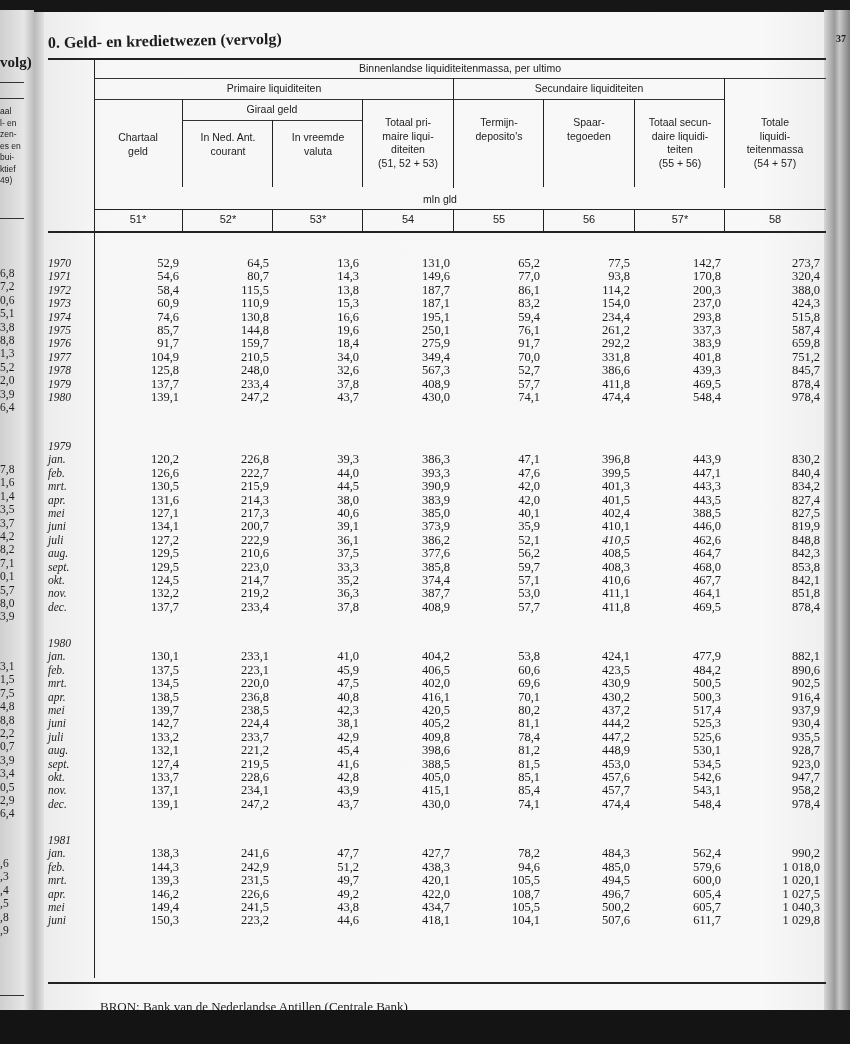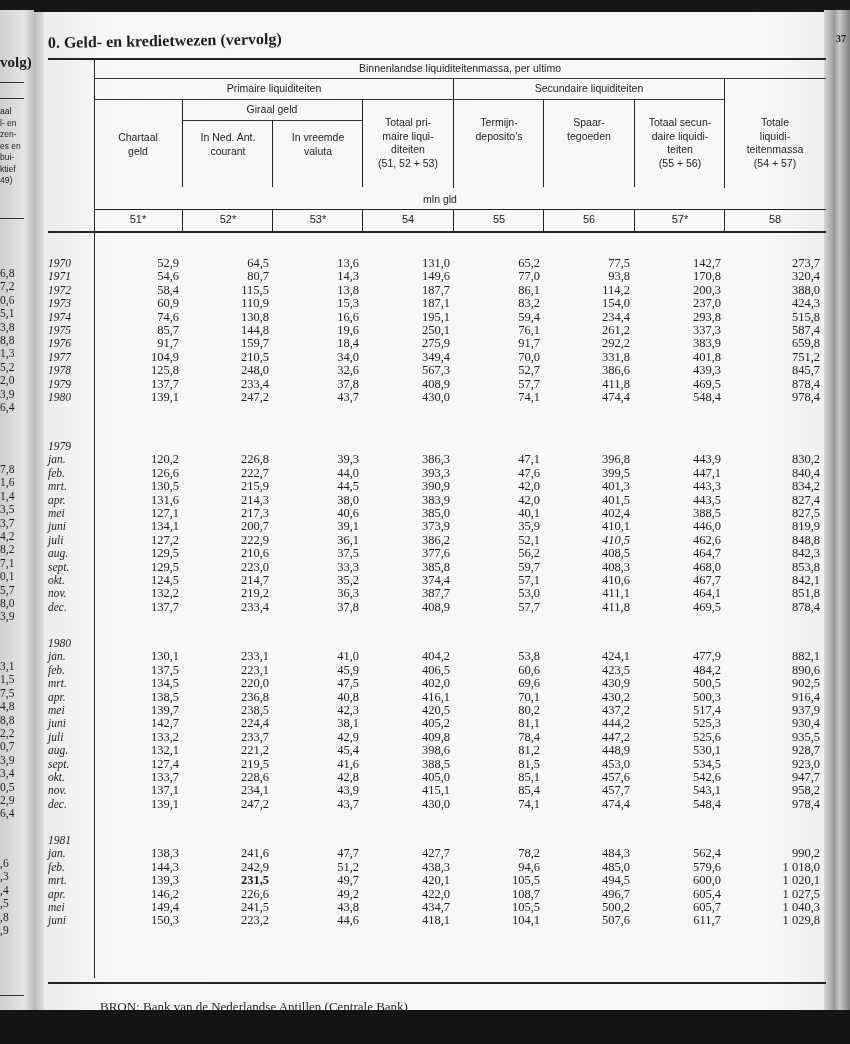--- a/index.html
+++ b/index.html
@@ -529,21 +529,21 @@
     <div class="num" style="top: 860.8px; left: 99px; width: 80px;">144,3</div>
     <div class="num" style="top: 860.8px; left: 189px; width: 80px;">242,9</div>
     <div class="num" style="top: 860.8px; left: 279px; width: 80px;">51,2</div>
     <div class="num" style="top: 860.8px; left: 370px; width: 80px;">438,3</div>
     <div class="num" style="top: 860.8px; left: 460px; width: 80px;">94,6</div>
     <div class="num" style="top: 860.8px; left: 550px; width: 80px;">485,0</div>
     <div class="num" style="top: 860.8px; left: 641px; width: 80px;">579,6</div>
     <div class="num" style="top: 860.8px; left: 740px; width: 80px;">1 018,0</div>
     <div class="row-label" style="top: 874.2px;">mrt.</div>
     <div class="num" style="top: 874.2px; left: 99px; width: 80px;">139,3</div>
-    <div class="num" style="top: 874.2px; left: 189px; width: 80px; font-weight: bold;">231,5</div>
+    <div class="num" style="top: 874.2px; left: 189px; width: 80px;">231,5</div>
     <div class="num" style="top: 874.2px; left: 279px; width: 80px;">49,7</div>
     <div class="num" style="top: 874.2px; left: 370px; width: 80px;">420,1</div>
     <div class="num" style="top: 874.2px; left: 460px; width: 80px;">105,5</div>
     <div class="num" style="top: 874.2px; left: 550px; width: 80px;">494,5</div>
     <div class="num" style="top: 874.2px; left: 641px; width: 80px;">600,0</div>
     <div class="num" style="top: 874.2px; left: 740px; width: 80px;">1 020,1</div>
     <div class="row-label" style="top: 887.6px;">apr.</div>
     <div class="num" style="top: 887.6px; left: 99px; width: 80px;">146,2</div>
     <div class="num" style="top: 887.6px; left: 189px; width: 80px;">226,6</div>
     <div class="num" style="top: 887.6px; left: 279px; width: 80px;">49,2</div>

